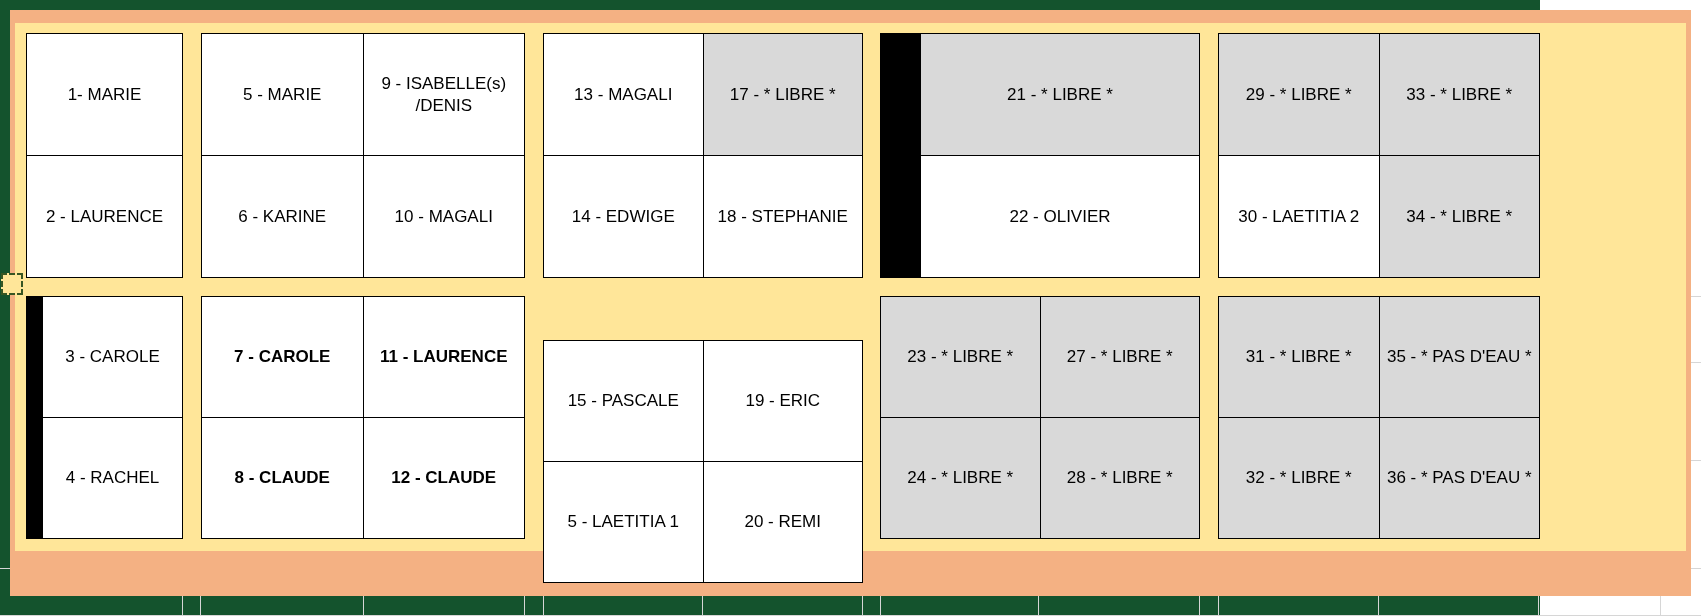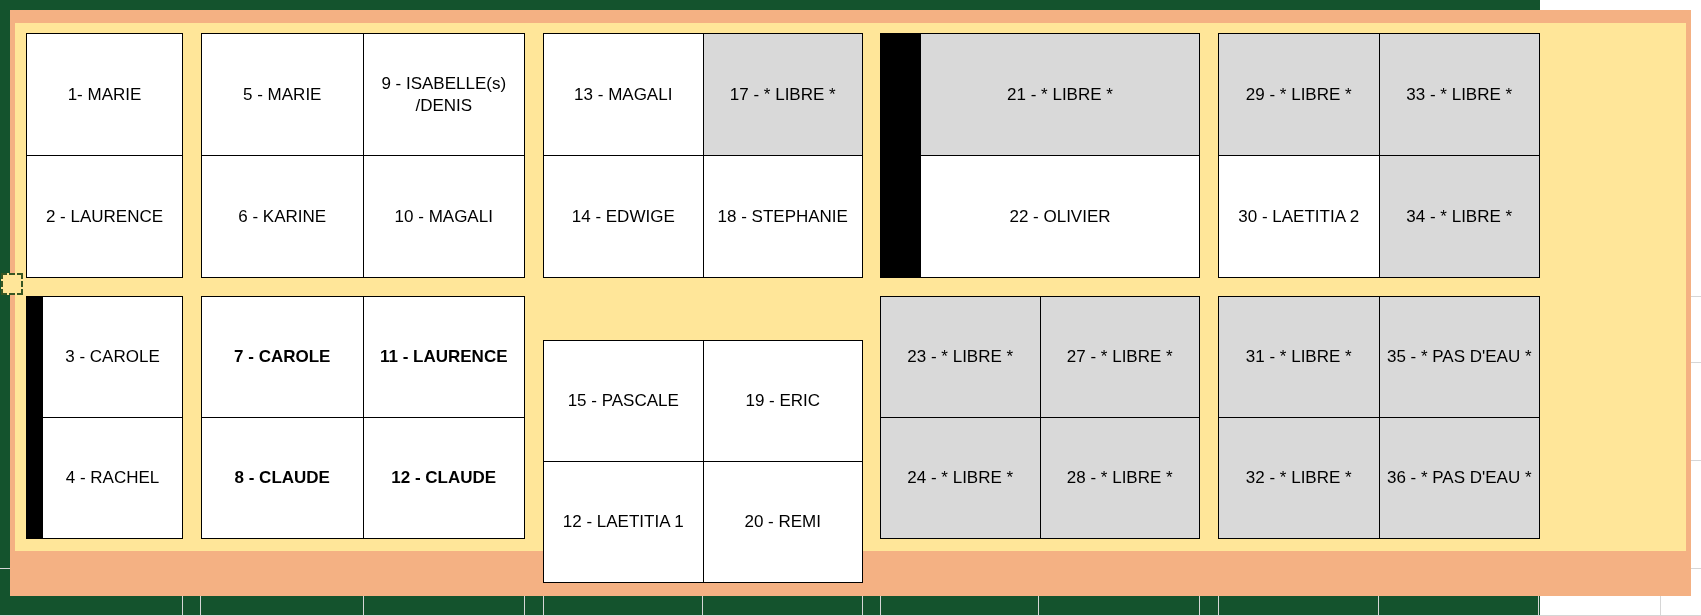--- a/index.html
+++ b/index.html
@@ -154,21 +154,21 @@
       <div class="cell plain">14 - EDWIGE</div>
     </div>
     <div class="col">
       <div class="cell free">17 - * LIBRE *</div>
       <div class="cell plain">18 - STEPHANIE</div>
     </div>
   </div>
   <div class="block" style="left:543px;top:296px;width:320px;height:243px;margin-top:44px;">
     <div class="col">
       <div class="cell plain">15 - PASCALE</div>
-      <div class="cell plain">12 - LAETITIA 1</div>
+      <div class="cell plain">5 - LAETITIA 1</div>
     </div>
     <div class="col">
       <div class="cell plain">19 - ERIC</div>
       <div class="cell plain">20 - REMI</div>
     </div>
   </div>
 
   <div class="block" style="left:880px;top:33px;width:320px;height:245px;padding-left:40px;">
     <div class="col">
       <div class="cell free">21 - * LIBRE *</div>

